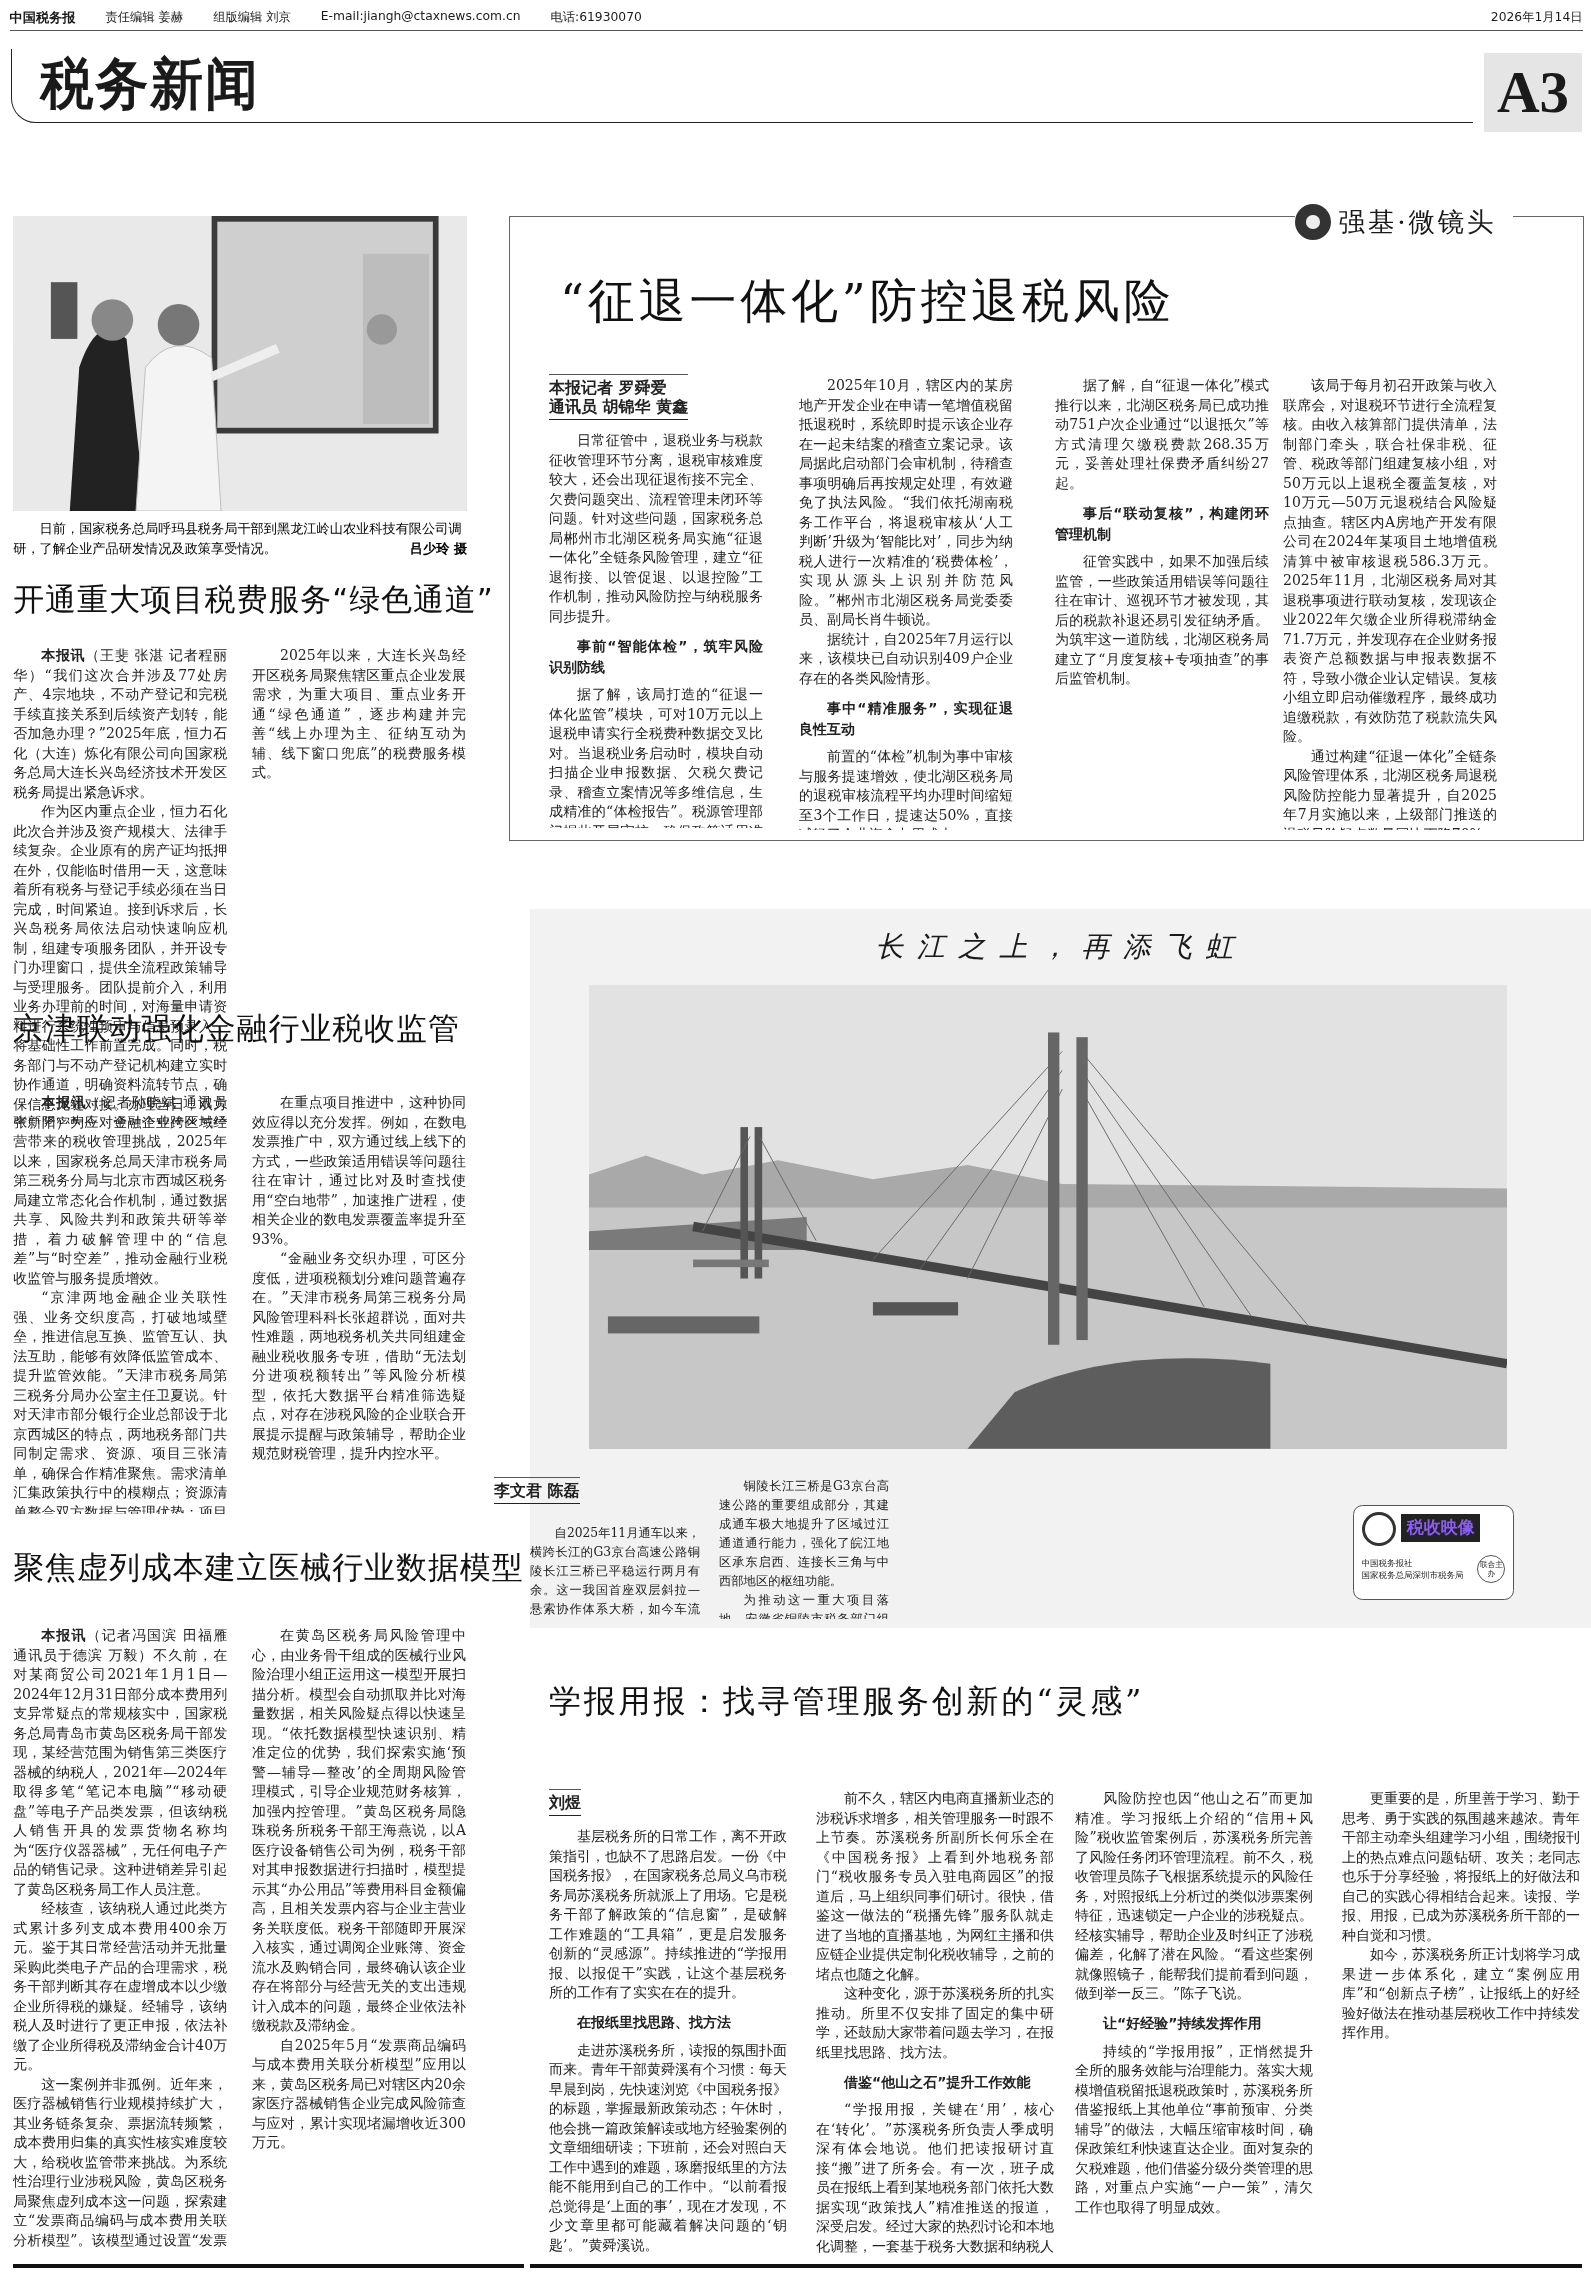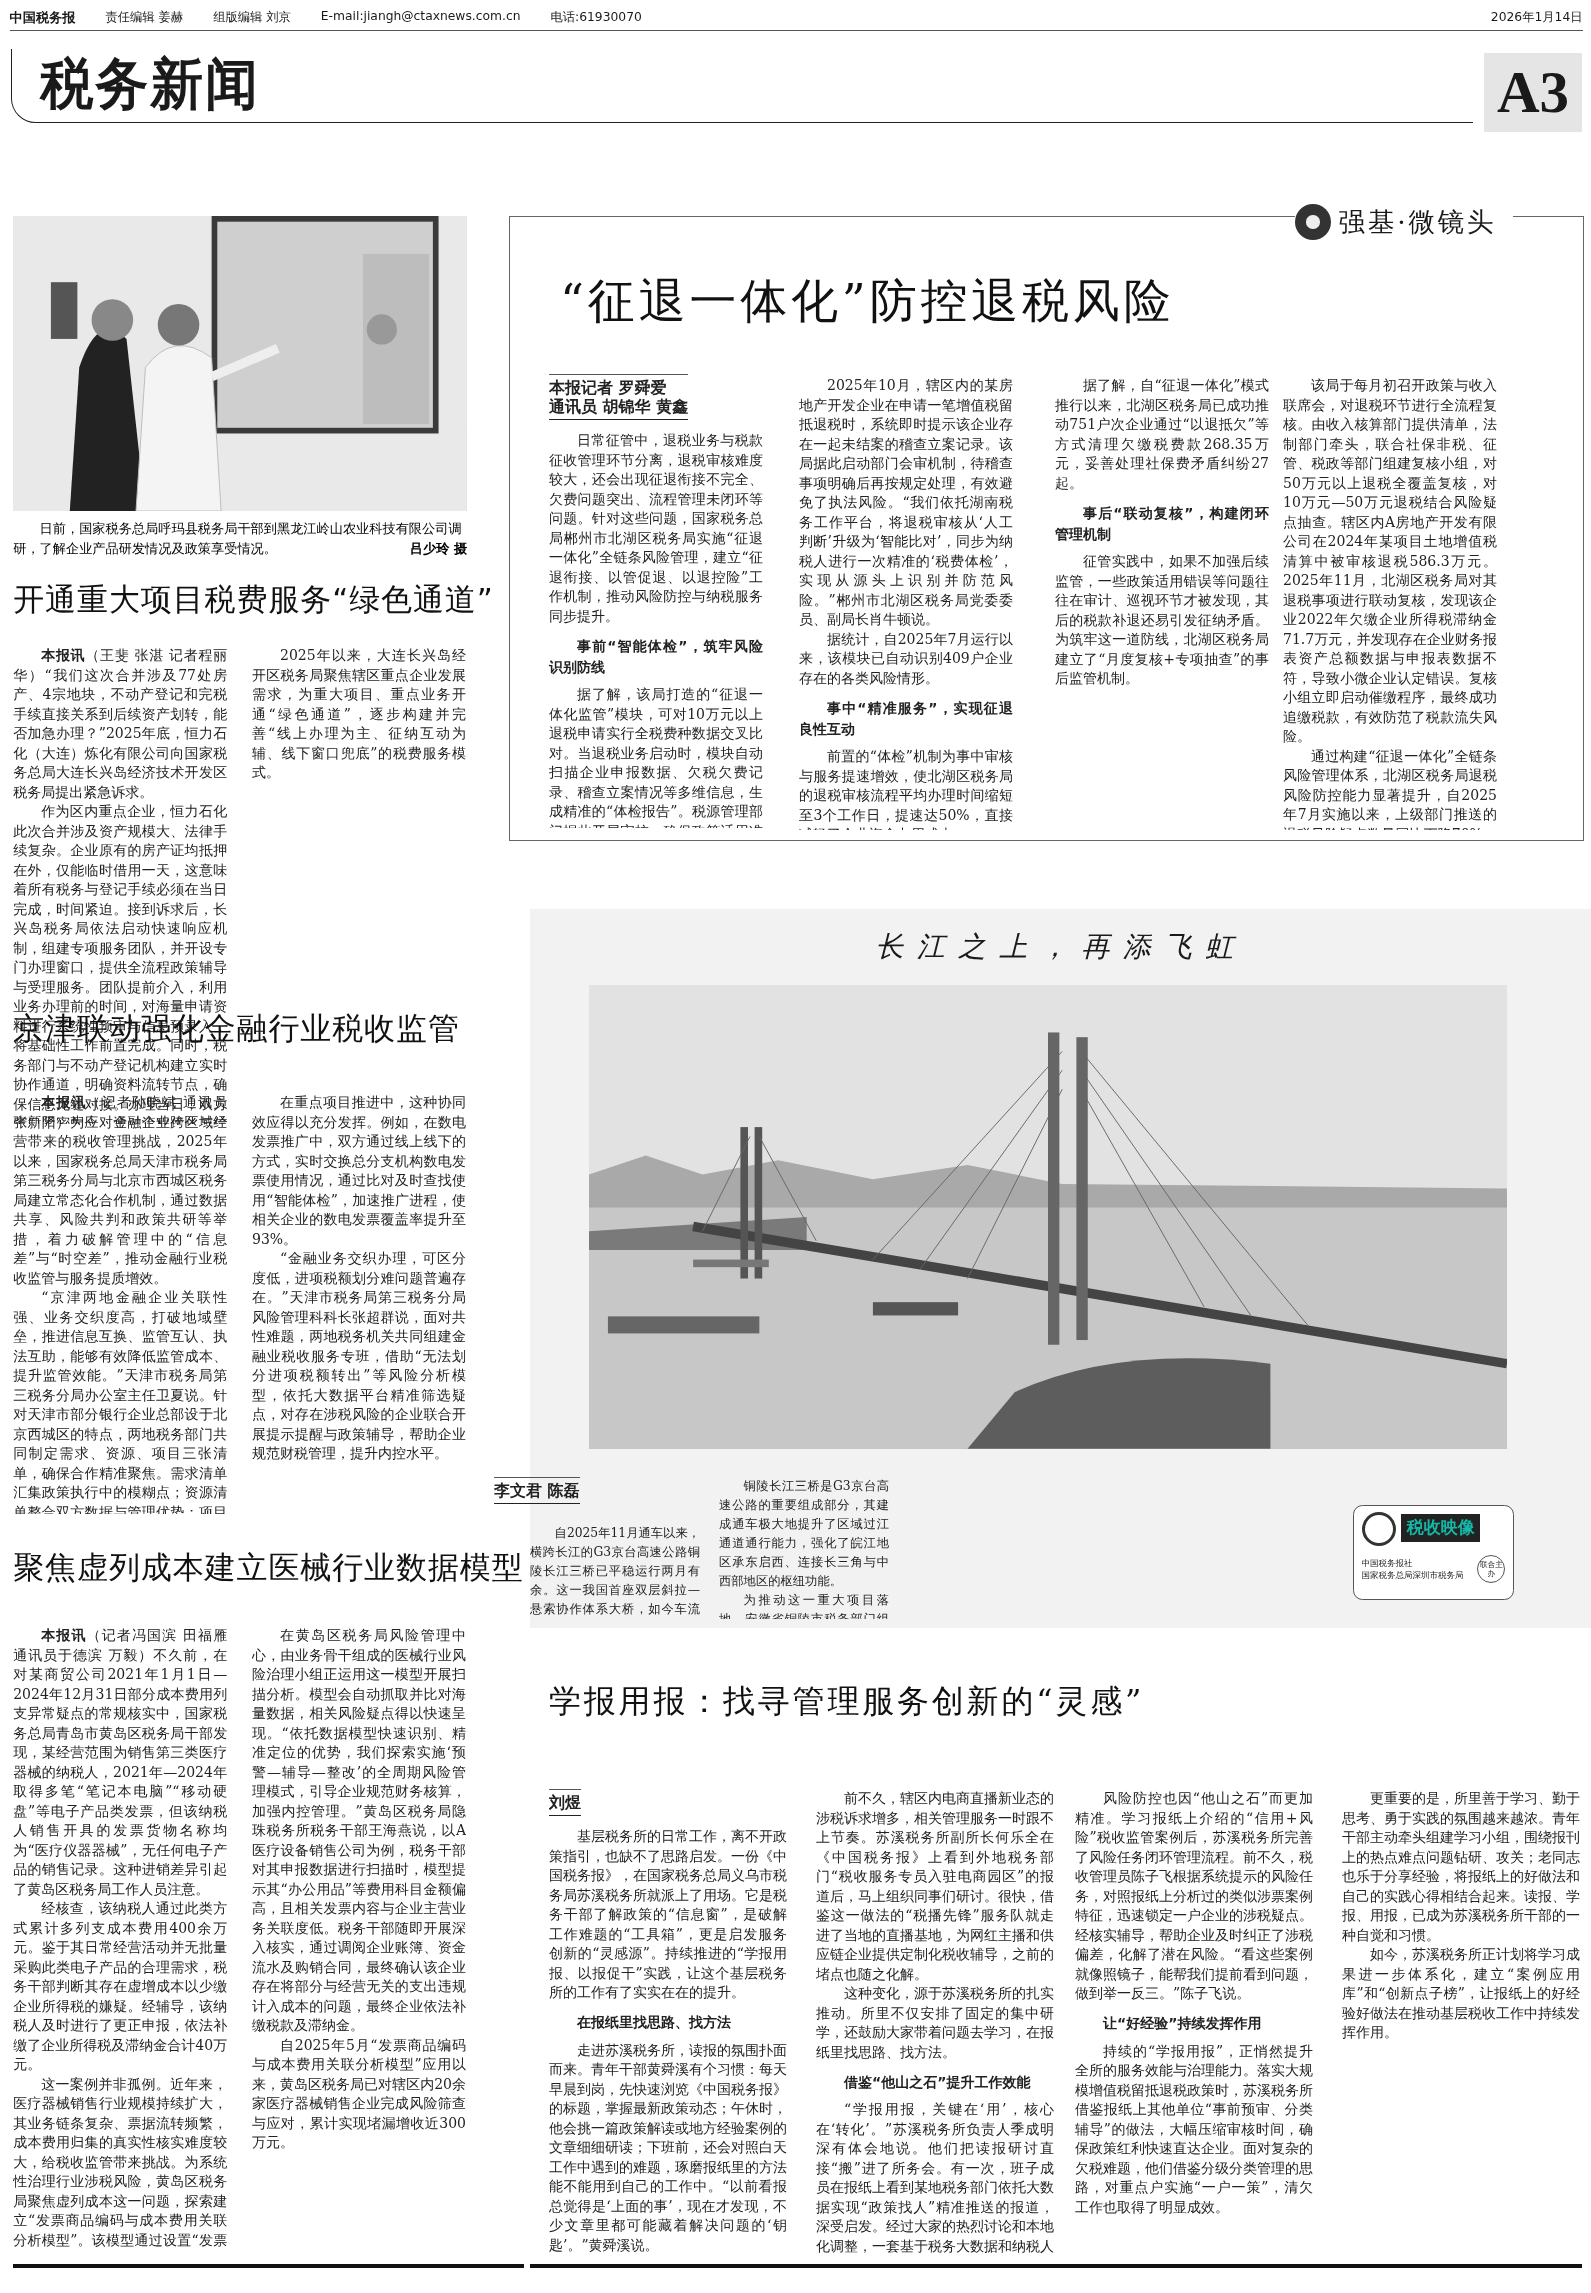--- a/index.html
+++ b/index.html
@@ -20,21 +20,21 @@
 .caption{position:absolute;font-size:13.2px;line-height:20px;color:#000000}
 .boxed{position:absolute;left:509px;top:216px;width:1075px;height:625px;border:1.9px solid #666}
 .col-badge{position:absolute;left:1295px;top:203px;width:218px;height:38px;background:#fff;display:flex;align-items:center;gap:7.6px;font-size:26.5px;font-family:"DejaVu Serif",serif;letter-spacing:2.8px}
 .reel{width:36px;height:36px;border-radius:50%;background:#333;position:relative}
 .reel:after{content:"";position:absolute;left:11.4px;top:11.4px;width:13.2px;height:13.2px;border-radius:50%;background:#eee}
 .byline{font-family:"DejaVu Sans",sans-serif;font-weight:bold;font-size:16px;line-height:19px;border-top:1.9px solid #555;border-bottom:1.9px solid #222;display:inline-block;padding:3px 0;margin-bottom:11.4px}
 .gray-sec{position:absolute;left:530px;top:909px;width:1062px;height:719px;background:#f2f2f2}
 .gray-title{position:absolute;left:0;top:19px;width:100%;text-align:center;font-size:28px;letter-spacing:13.2px;font-style:italic}
 .bridge{position:absolute;left:59px;top:76px;width:918px;height:464px;background:linear-gradient(180deg,#e8e8e8 0%,#dcdcdc 45%,#a8a8a8 55%,#cfcfcf 60%,#bdbdbd 100%);overflow:hidden}
 .seal{position:absolute;left:823px;top:596px;width:161px;height:95px;border:1.9px solid #555;border-radius:9.5px;background:#fff;font-family:"DejaVu Sans",sans-serif}
-.seal .name{position:absolute;left:47px;top:7.6px;background:#222;color:#14b8a6;font-weight:bold;font-size:17px;padding:2.8px 5.7px}
+.seal .name{position:absolute;left:47px;top:7.6px;background:#222;color:#8b5cf6;font-weight:bold;font-size:17px;padding:2.8px 5.7px}
 .seal .org{position:absolute;left:7.6px;top:51px;font-size:8.5px;line-height:12.3px}
 .seal .co{position:absolute;right:7.6px;top:49px;width:28px;height:28px;border:0.9px solid #555;border-radius:50%;font-size:7.6px;display:flex;align-items:center;justify-content:center;text-align:center;line-height:9.5px}
 .rule{position:absolute;height:3.8px;background:#111}
 </style>
 </head>
 <body>
 
 <div class="page">
 
   <div class="topbar">
@@ -79,21 +79,21 @@
   <div class="col" style="left:252px;top:646px;width:214px;height:303px;overflow:hidden">
     <p>2025年以来，大连长兴岛经开区税务局聚焦辖区重点企业发展需求，为重大项目、重点业务开通“绿色通道”，逐步构建并完善“线上办理为主、征纳互动为辅、线下窗口兜底”的税费服务模式。</p>
   </div>
 
   <div class="headline" style="left:13.2px;top:1008px">京津联动强化金融行业税收监管</div>
   <div class="col" style="left:13.2px;top:1093px;width:214px;height:421px;overflow:hidden">
     <p><span class="lead">本报讯</span><span>（记者孙晓斌 通讯员张新阳）为应对金融企业跨区域经营带来的税收管理挑战，2025年以来，国家税务总局天津市税务局第三税务分局与北京市西城区税务局建立常态化合作机制，通过数据共享、风险共判和政策共研等举措，着力破解管理中的“信息差”与“时空差”，推动金融行业税收监管与服务提质增效。</span></p>
     <p>“京津两地金融企业关联性强、业务交织度高，打破地域壁垒，推进信息互换、监管互认、执法互助，能够有效降低监管成本、提升监管效能。”天津市税务局第三税务分局办公室主任卫夏说。针对天津市部分银行企业总部设于北京西城区的特点，两地税务部门共同制定需求、资源、项目三张清单，确保合作精准聚焦。需求清单汇集政策执行中的模糊点；资源清单整合双方数据与管理优势；项目清单明确了总部银行风险管理、国债利息免税管理等具体协作任务，使信息共享与行动协同“有的放矢”。</p>
   </div>
   <div class="col" style="left:252px;top:1093px;width:214px;height:421px;overflow:hidden">
-    <p>在重点项目推进中，这种协同效应得以充分发挥。例如，在数电发票推广中，双方通过线上线下的方式，实时交换总分支机构数电发票使用情况，通过比对及时查找使用“智能体检”，加速推广进程，使相关企业的数电发票覆盖率提升至93%。</p>
+    <p>在重点项目推进中，这种协同效应得以充分发挥。例如，在数电发票推广中，双方通过线上线下的方式，一些政策适用错误等问题往往在审计，通过比对及时查找使用“空白地带”，加速推广进程，使相关企业的数电发票覆盖率提升至93%。</p>
     <p>“金融业务交织办理，可区分度低，进项税额划分难问题普遍存在。”天津市税务局第三税务分局风险管理科科长张超群说，面对共性难题，两地税务机关共同组建金融业税收服务专班，借助“无法划分进项税额转出”等风险分析模型，依托大数据平台精准筛选疑点，对存在涉税风险的企业联合开展提示提醒与政策辅导，帮助企业规范财税管理，提升内控水平。</p>
   </div>
 
   <div class="headline" style="left:13.2px;top:1547px">聚焦虚列成本建立医械行业数据模型</div>
   <div class="col" style="left:13.2px;top:1626px;width:214px;height:626px;overflow:hidden">
     <p><span class="lead">本报讯</span><span>（记者冯国滨 田福雁 通讯员于德滨 万毅）不久前，在对某商贸公司2021年1月1日—2024年12月31日部分成本费用列支异常疑点的常规核实中，国家税务总局青岛市黄岛区税务局干部发现，某经营范围为销售第三类医疗器械的纳税人，2021年—2024年取得多笔“笔记本电脑”“移动硬盘”等电子产品类发票，但该纳税人销售开具的发票货物名称均为“医疗仪器器械”，无任何电子产品的销售记录。这种进销差异引起了黄岛区税务局工作人员注意。</span></p>
     <p>经核查，该纳税人通过此类方式累计多列支成本费用400余万元。鉴于其日常经营活动并无批量采购此类电子产品的合理需求，税务干部判断其存在虚增成本以少缴企业所得税的嫌疑。经辅导，该纳税人及时进行了更正申报，依法补缴了企业所得税及滞纳金合计40万元。</p>
     <p>这一案例并非孤例。近年来，医疗器械销售行业规模持续扩大，其业务链条复杂、票据流转频繁，成本费用归集的真实性核实难度较大，给税收监管带来挑战。为系统性治理行业涉税风险，黄岛区税务局聚焦虚列成本这一问题，探索建立“发票商品编码与成本费用关联分析模型”。该模型通过设置“发票内容与主营业务不符”“商品编码使用混乱”等一系列风险指标，对纳税人开具与取得的发票信息，与其企业所得税申报的成本费用明细进行自动化比对与关联分析，智能识别异常情况。</p>
   </div>
   <div class="col" style="left:252px;top:1626px;width:214px;height:626px;overflow:hidden">

